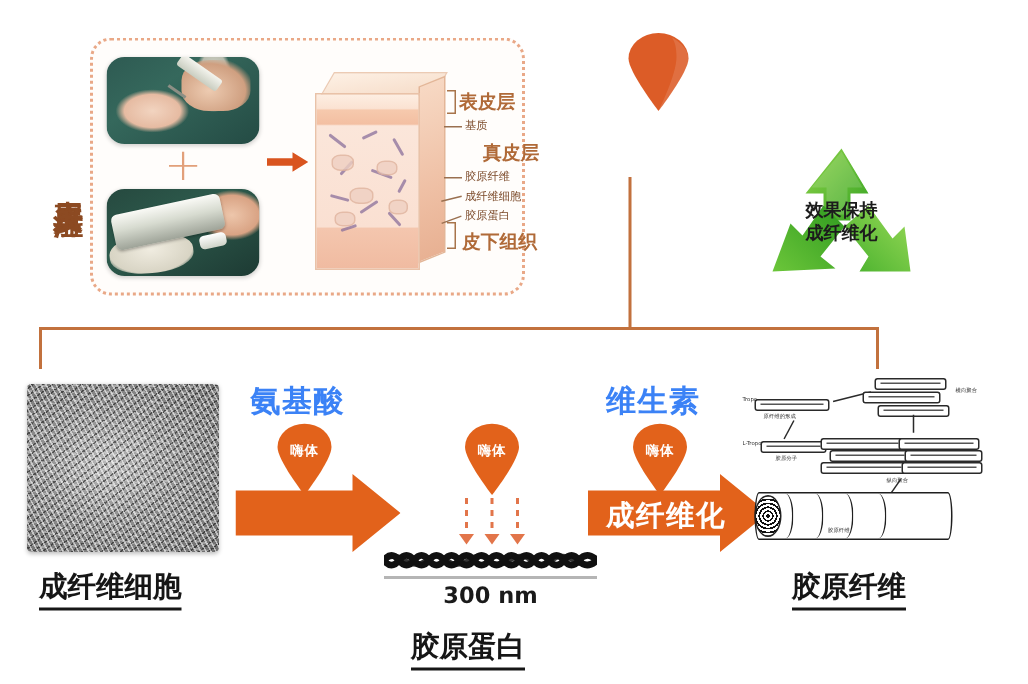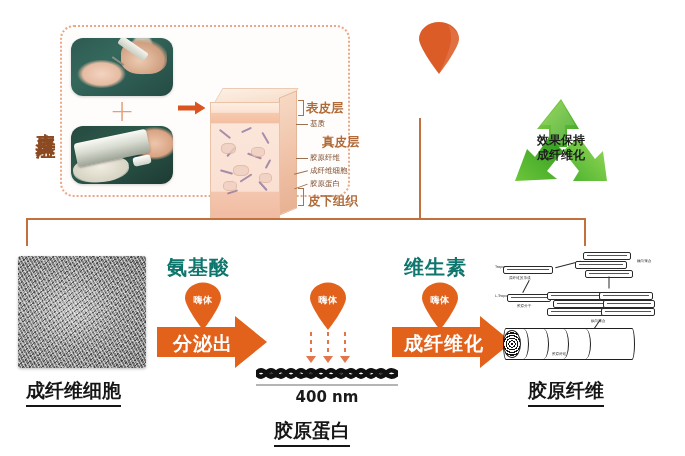--- a/index.html
+++ b/index.html
@@ -111,21 +111,21 @@
 
   
   #arrow-to-skin {
     left: 178px; top: 100px;
     width: 28px; height: 14px;
   }
 
   
   #skin-block {
     left: 210px; top: 48px;
-    width: 92px; height: 135px; margin-top: 40px;
+    width: 92px; height: 135px;
   }
   .skin-face {
     position:absolute;
   }
   #skin-top {
     left: 8px; top: 0;
     width: 76px; height: 16px;
     background: linear-gradient(170deg,#fdf0e4 0%, #f6dcc8 100%);
     transform: skewX(-30deg);
     border: 1px solid #eccbb4;
@@ -246,21 +246,21 @@
     font-weight: bold;
     color: #161616;
     white-space: nowrap;
     border-bottom: 2px solid #161616;
     padding-bottom: 1px;
   }
   .substance-label {
     position:absolute;
     font-size: 20px;
     font-weight: bold;
-    color: #0f766e;
+    color: #3b82f6;
     white-space: nowrap;
     letter-spacing: 1px;
   }
   .mini-pin {
     position:absolute;
     width: 40px; height: 48px;
   }
   .mini-pin-text {
     position:absolute;
     left: 0; top: 12px;
@@ -489,21 +489,20 @@
   <div class="abs mini-pin" style="left:183px; top:282px;">
     <svg width="40" height="48" viewBox="0 0 40 48">
       <path d="M20 48 C20 48 2 25 2 16 A18 15.5 0 0 1 38 16 C38 25 20 48 20 48 Z" fill="#e2621b"></path>
     </svg>
     <div class="mini-pin-text">嗨体</div>
   </div>
   <div class="abs big-arrow" style="left:157px; top:316px; width:110px;">
     <svg width="110" height="52" viewBox="0 0 110 52">
       <path d="M0 11 H78 V0 L110 26 L78 52 V41 H0 Z" fill="#e2621b"></path>
     </svg>
-    <div class="big-arrow-text" style="left:16px; top:15px;">分泌出</div>
   </div>
 
   <div class="abs mini-pin" style="left:308px; top:282px;">
     <svg width="40" height="48" viewBox="0 0 40 48">
       <path d="M20 48 C20 48 2 25 2 16 A18 15.5 0 0 1 38 16 C38 25 20 48 20 48 Z" fill="#e2621b"></path>
     </svg>
     <div class="mini-pin-text">嗨体</div>
   </div>
 
   <div class="abs dashed-arrow" style="left:310px; top:332px;"></div>
@@ -514,21 +513,21 @@
   <div class="abs dashed-head" style="left:340px; top:356px;"></div>
 
   <div class="abs" id="collagen-chain">
     <svg width="142" height="15" viewBox="0 0 142 15" preserveAspectRatio="none">
       <path d="M0 7.5 Q5 1 10 7.5 T20 7.5 T30 7.5 T40 7.5 T50 7.5 T60 7.5 T70 7.5 T80 7.5 T90 7.5 T100 7.5 T110 7.5 T120 7.5 T130 7.5 T142 7.5" stroke="#111" stroke-width="4.5" fill="none"></path>
       <path d="M0 7.5 Q5 14 10 7.5 T20 7.5 T30 7.5 T40 7.5 T50 7.5 T60 7.5 T70 7.5 T80 7.5 T90 7.5 T100 7.5 T110 7.5 T120 7.5 T130 7.5 T142 7.5" stroke="#111" stroke-width="4.5" fill="none"></path>
       <path d="M0 7.5 Q7 2 14 7.5 T28 7.5 T42 7.5 T56 7.5 T70 7.5 T84 7.5 T98 7.5 T112 7.5 T126 7.5 T142 7.5" stroke="#111" stroke-width="3" fill="none" opacity=".85"></path>
     </svg>
   </div>
   <div class="abs" id="scale-bar"></div>
-  <div class="abs" id="scale-text">400 nm</div>
+  <div class="abs" id="scale-text">300 nm</div>
   <div class="abs substance-label" style="left:404px; top:254px;">维生素</div>
 
   <div class="abs caption-underline" style="left:274px; top:418px;">胶原蛋白</div>
   <div class="abs mini-pin" style="left:420px; top:282px;">
     <svg width="40" height="48" viewBox="0 0 40 48">
       <path d="M20 48 C20 48 2 25 2 16 A18 15.5 0 0 1 38 16 C38 25 20 48 20 48 Z" fill="#e2621b"></path>
     </svg>
     <div class="mini-pin-text">嗨体</div>
   </div>
   <div class="abs big-arrow" style="left:392px; top:316px; width:120px;">

